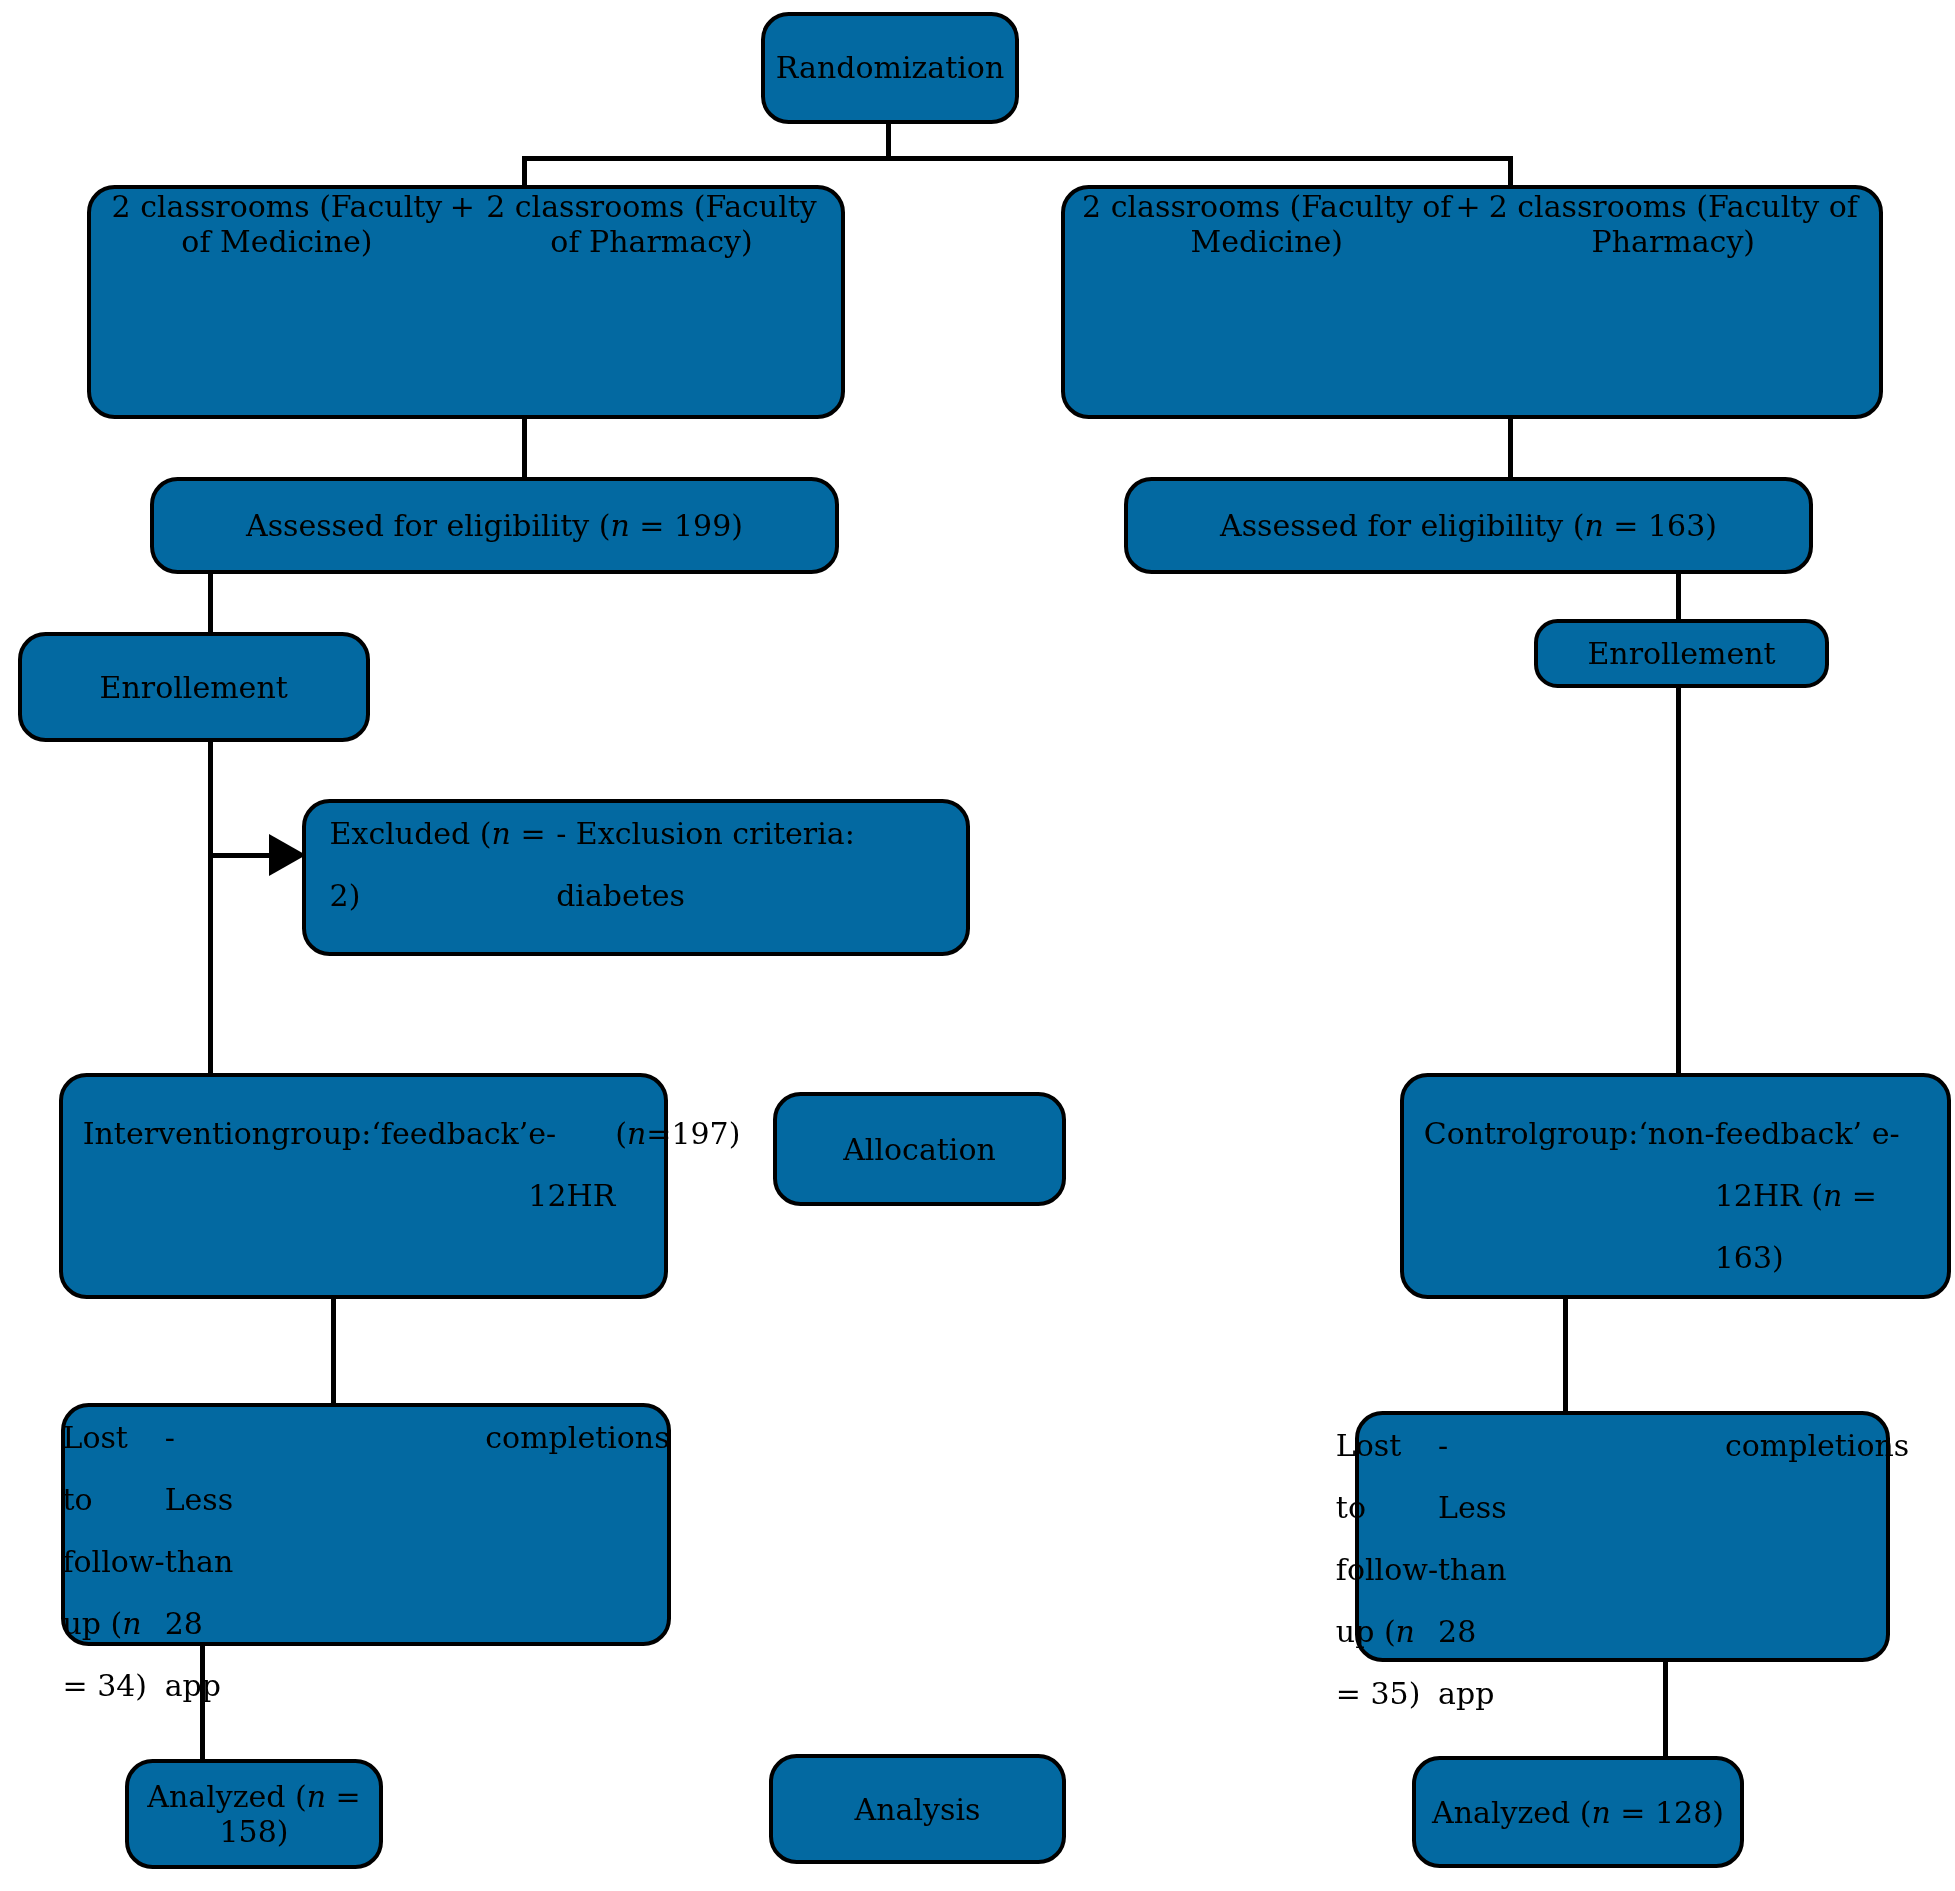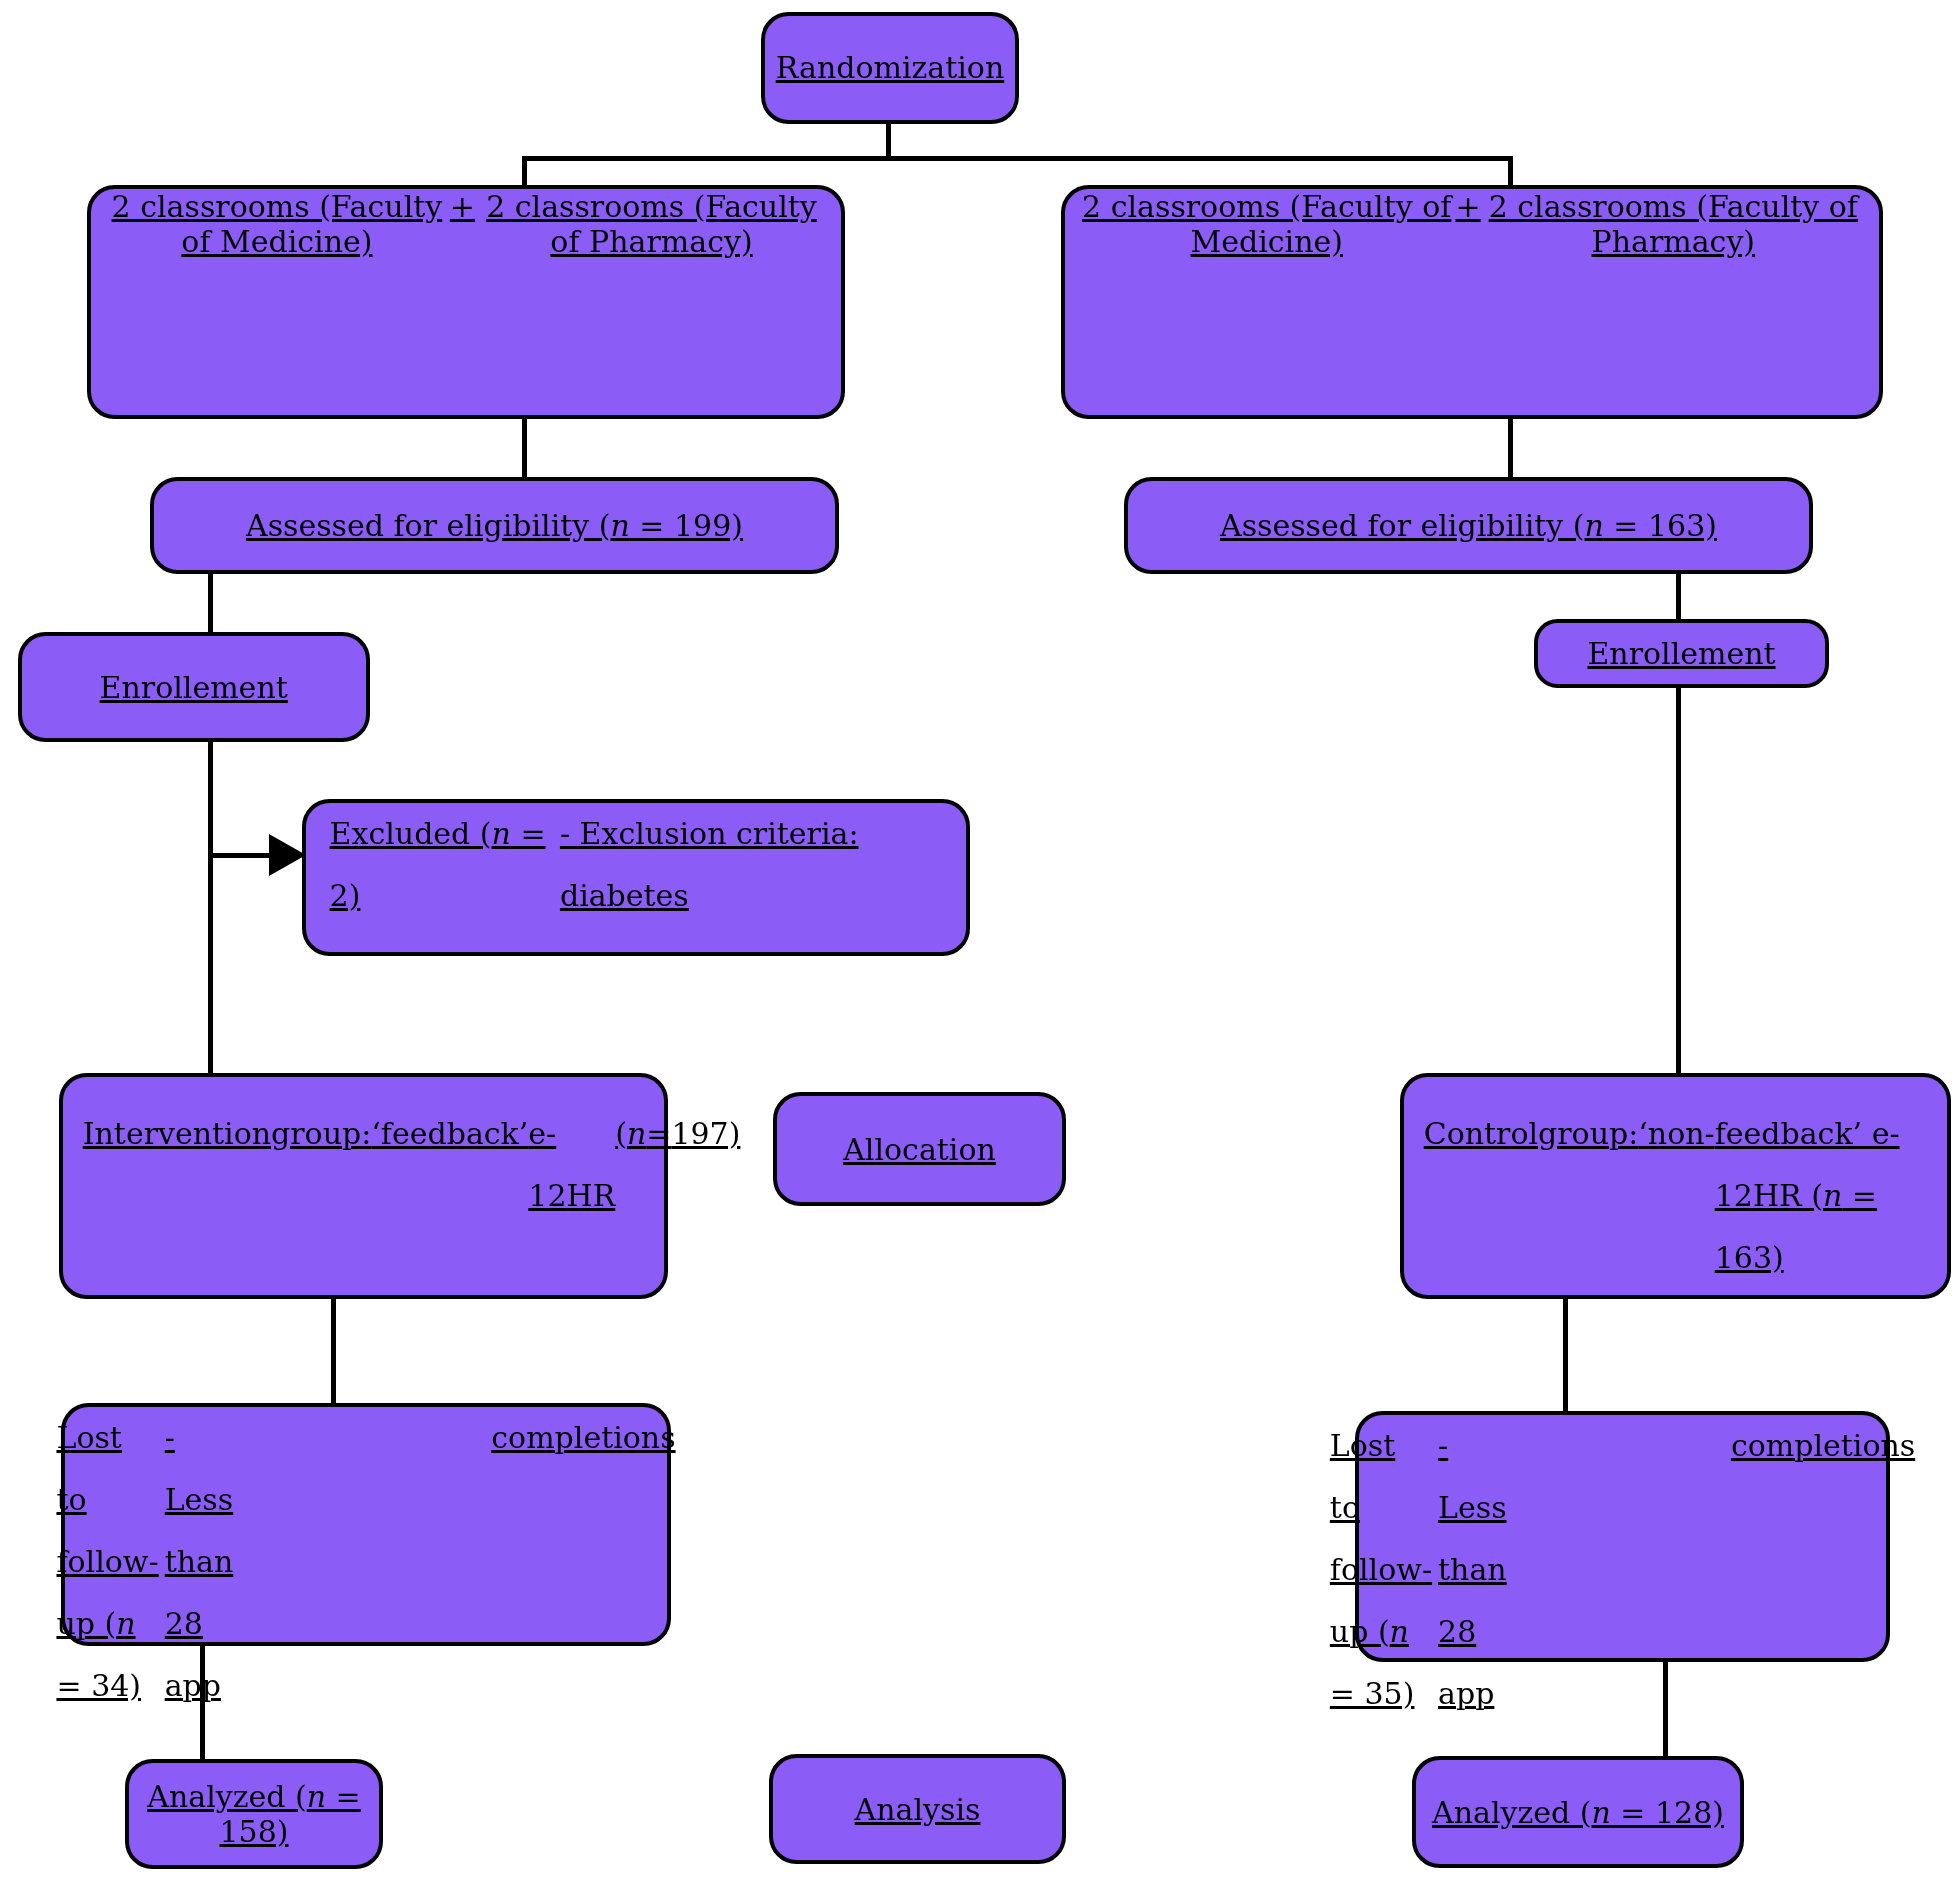--- a/index.html
+++ b/index.html
@@ -2,30 +2,30 @@
 <html style="font-size:10.5px"><head>
 <meta charset="utf-8">
 <style>
   html,body { margin:0; padding:0; background:#ffffff; }
   .stage {
     position:relative; width:1955px; height:1892px; background:#ffffff;
     font-family:"DejaVu Serif","Liberation Serif",serif; color:#000;
     font-size:30px;
   }
   .box {
-    position:absolute; background:#8b5cf6; border:4.6px solid #000000;
-    border-radius:27.6px; box-sizing:border-box;text-decoration:underline;
+    position:absolute; background:#0369a1; border:4.6px solid #000000;
+    border-radius:27.6px; box-sizing:border-box;
   }
   .c   { display:flex; align-items:center; justify-content:center; text-align:center; }
   .col { display:flex; }
   .evenly { justify-content:space-evenly; text-align:center; padding:0 13px; }
   .lines  { line-height:62px; }
   .vcenter{ justify-content:center; }
   .padtop { padding:26px 19.7px 0 19.7px; }
-  .sidepad{ padding-left:21px; padding-right:21px;gap:6px; }
+  .sidepad{ padding-left:21px; padding-right:21px; }
   .sb  { display:flex; justify-content:space-between; }
   .ral { text-align:left; }
   .comp{ margin-left:45%; text-align:center; }
   .it  { font-style:italic; }
   .vline,.hline { position:absolute; background:#000000; }
   .arrowhead {
     position:absolute; width:0; height:0;
     border-top:21.7px solid transparent; border-bottom:21.7px solid transparent;
     border-left:37px solid #000000;
   }

